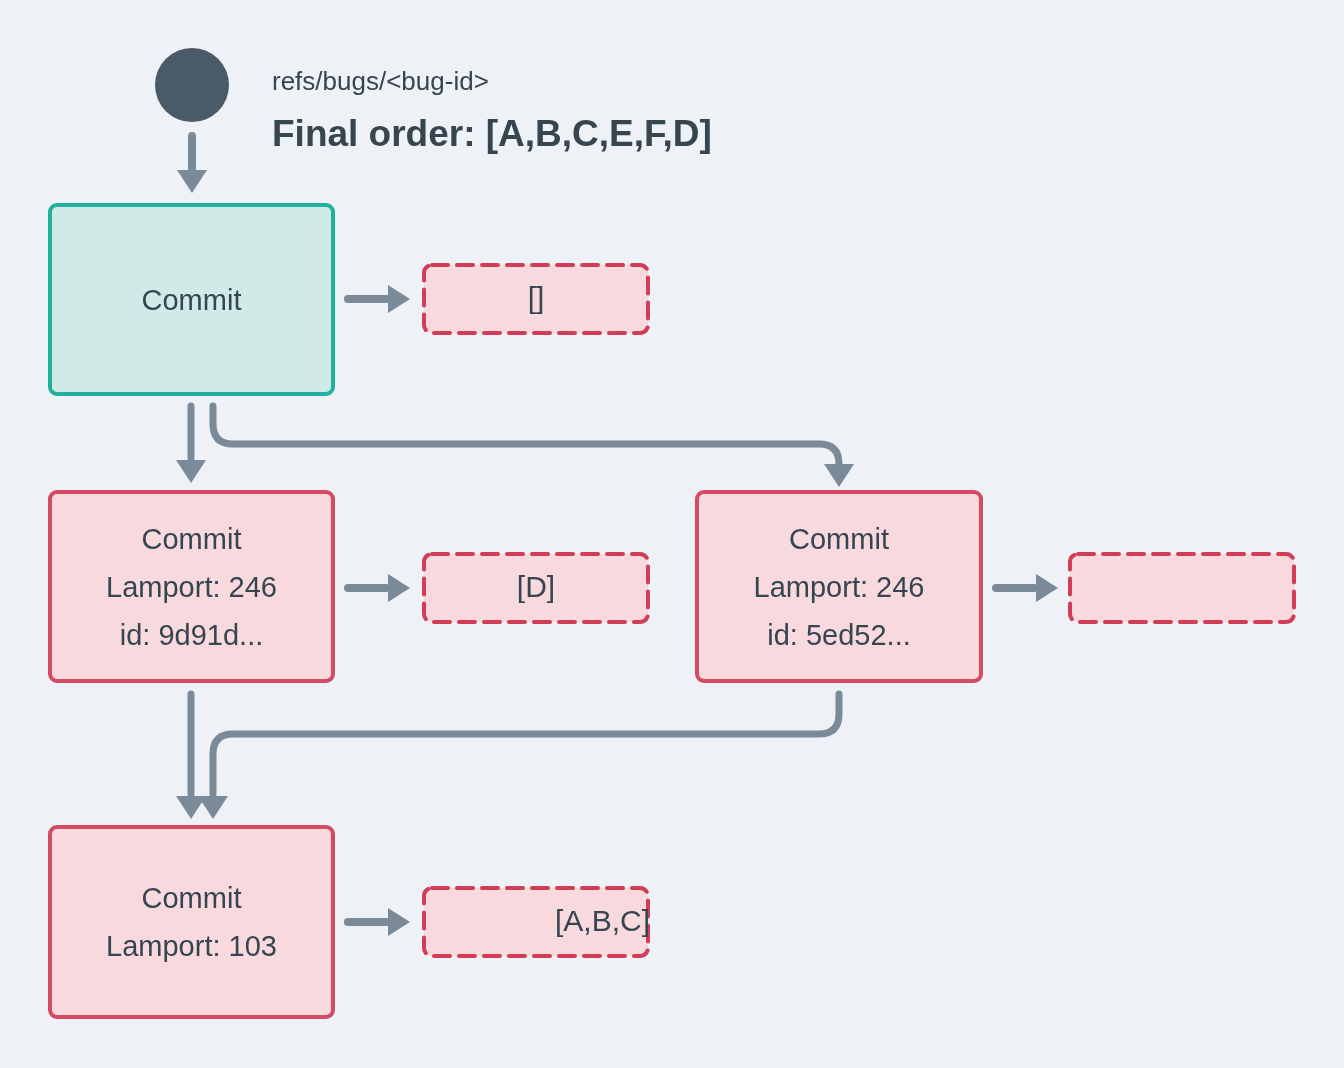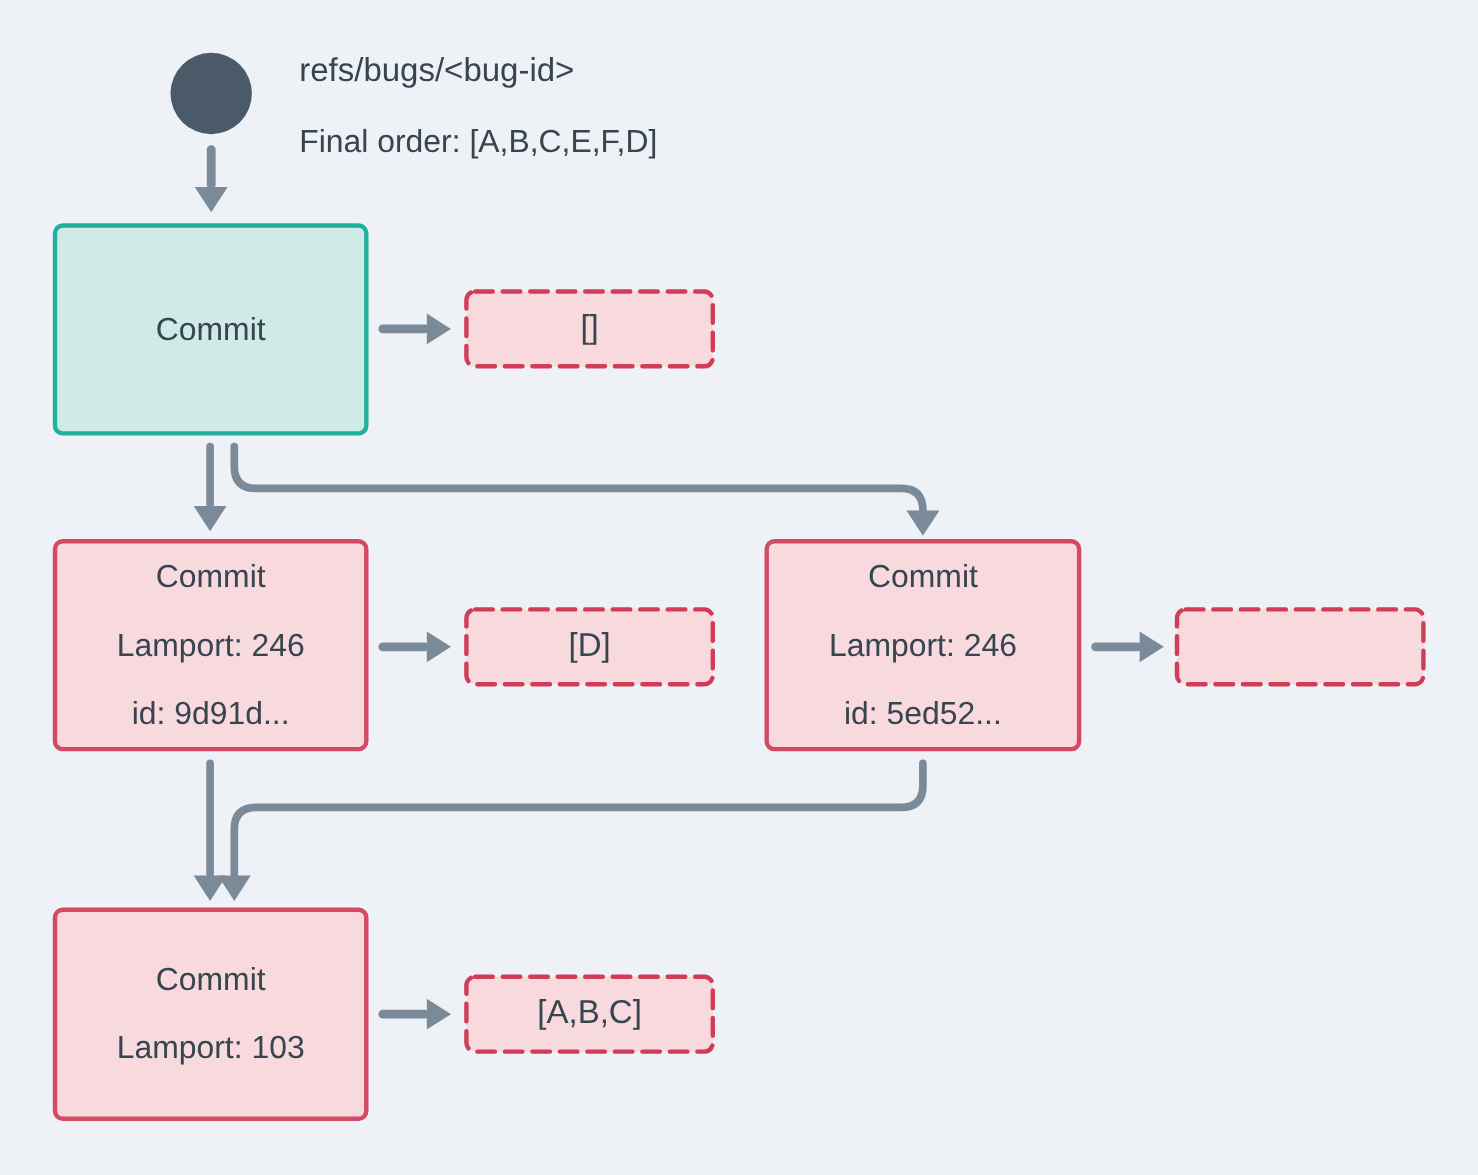--- a/index.html
+++ b/index.html
@@ -47,44 +47,43 @@
   }
   .ref-node {
     position: absolute;
     left: 155px; top: 48px;
     width: 74px; height: 74px;
     border-radius: 50%;
     background: var(--node-dark);
   }
   .ref-label {
     position: absolute;
-    left: 272px; top: 48px;
-    font-size: 30px;
+    left: 272px; top: 66px;
+    font-size: 26px;
     color: var(--ink);
     white-space: nowrap;
   }
   .final-order {
     position: absolute;
     left: 272px; top: 113px;
-    font-size: 29px;
-    font-weight: 400;
+    font-size: 37px;
+    font-weight: 700;
     color: var(--ink);
     white-space: nowrap;
   }
   .commit {
     position: absolute;
     width: 287px; height: 193px;
     border-radius: 9px;
     display: flex;
     flex-direction: column;
     align-items: center;
     justify-content: center;
     background: var(--pink-fill);
     border: 4px solid var(--red-border);
-    gap: 14px;
   }
   .commit.teal {
     background: var(--teal-fill);
     border-color: var(--teal-border);
   }
   .commit .line {
     font-size: 29px;
     line-height: 48px;
     color: var(--ink);
     white-space: nowrap;
@@ -158,15 +157,15 @@
   <div class="commit" style="left:695px; top:490px; width:288px;">
     <div class="line">Commit</div>
     <div class="line">Lamport: 246</div>
     <div class="line">id: 5ed52...</div>
   </div>
 
   <div class="commit" style="left:48px; top:825px; height:194px;">
     <div class="line">Commit</div>
     <div class="line">Lamport: 103</div>
   </div>
-  <div class="ops" style="left:422px; top:886px;">[A,B,C]</div>
+  <div class="ops" style="left:422px; top:886px;text-align:right;">[A,B,C]</div>
 
 </div>
 
 </body></html>

